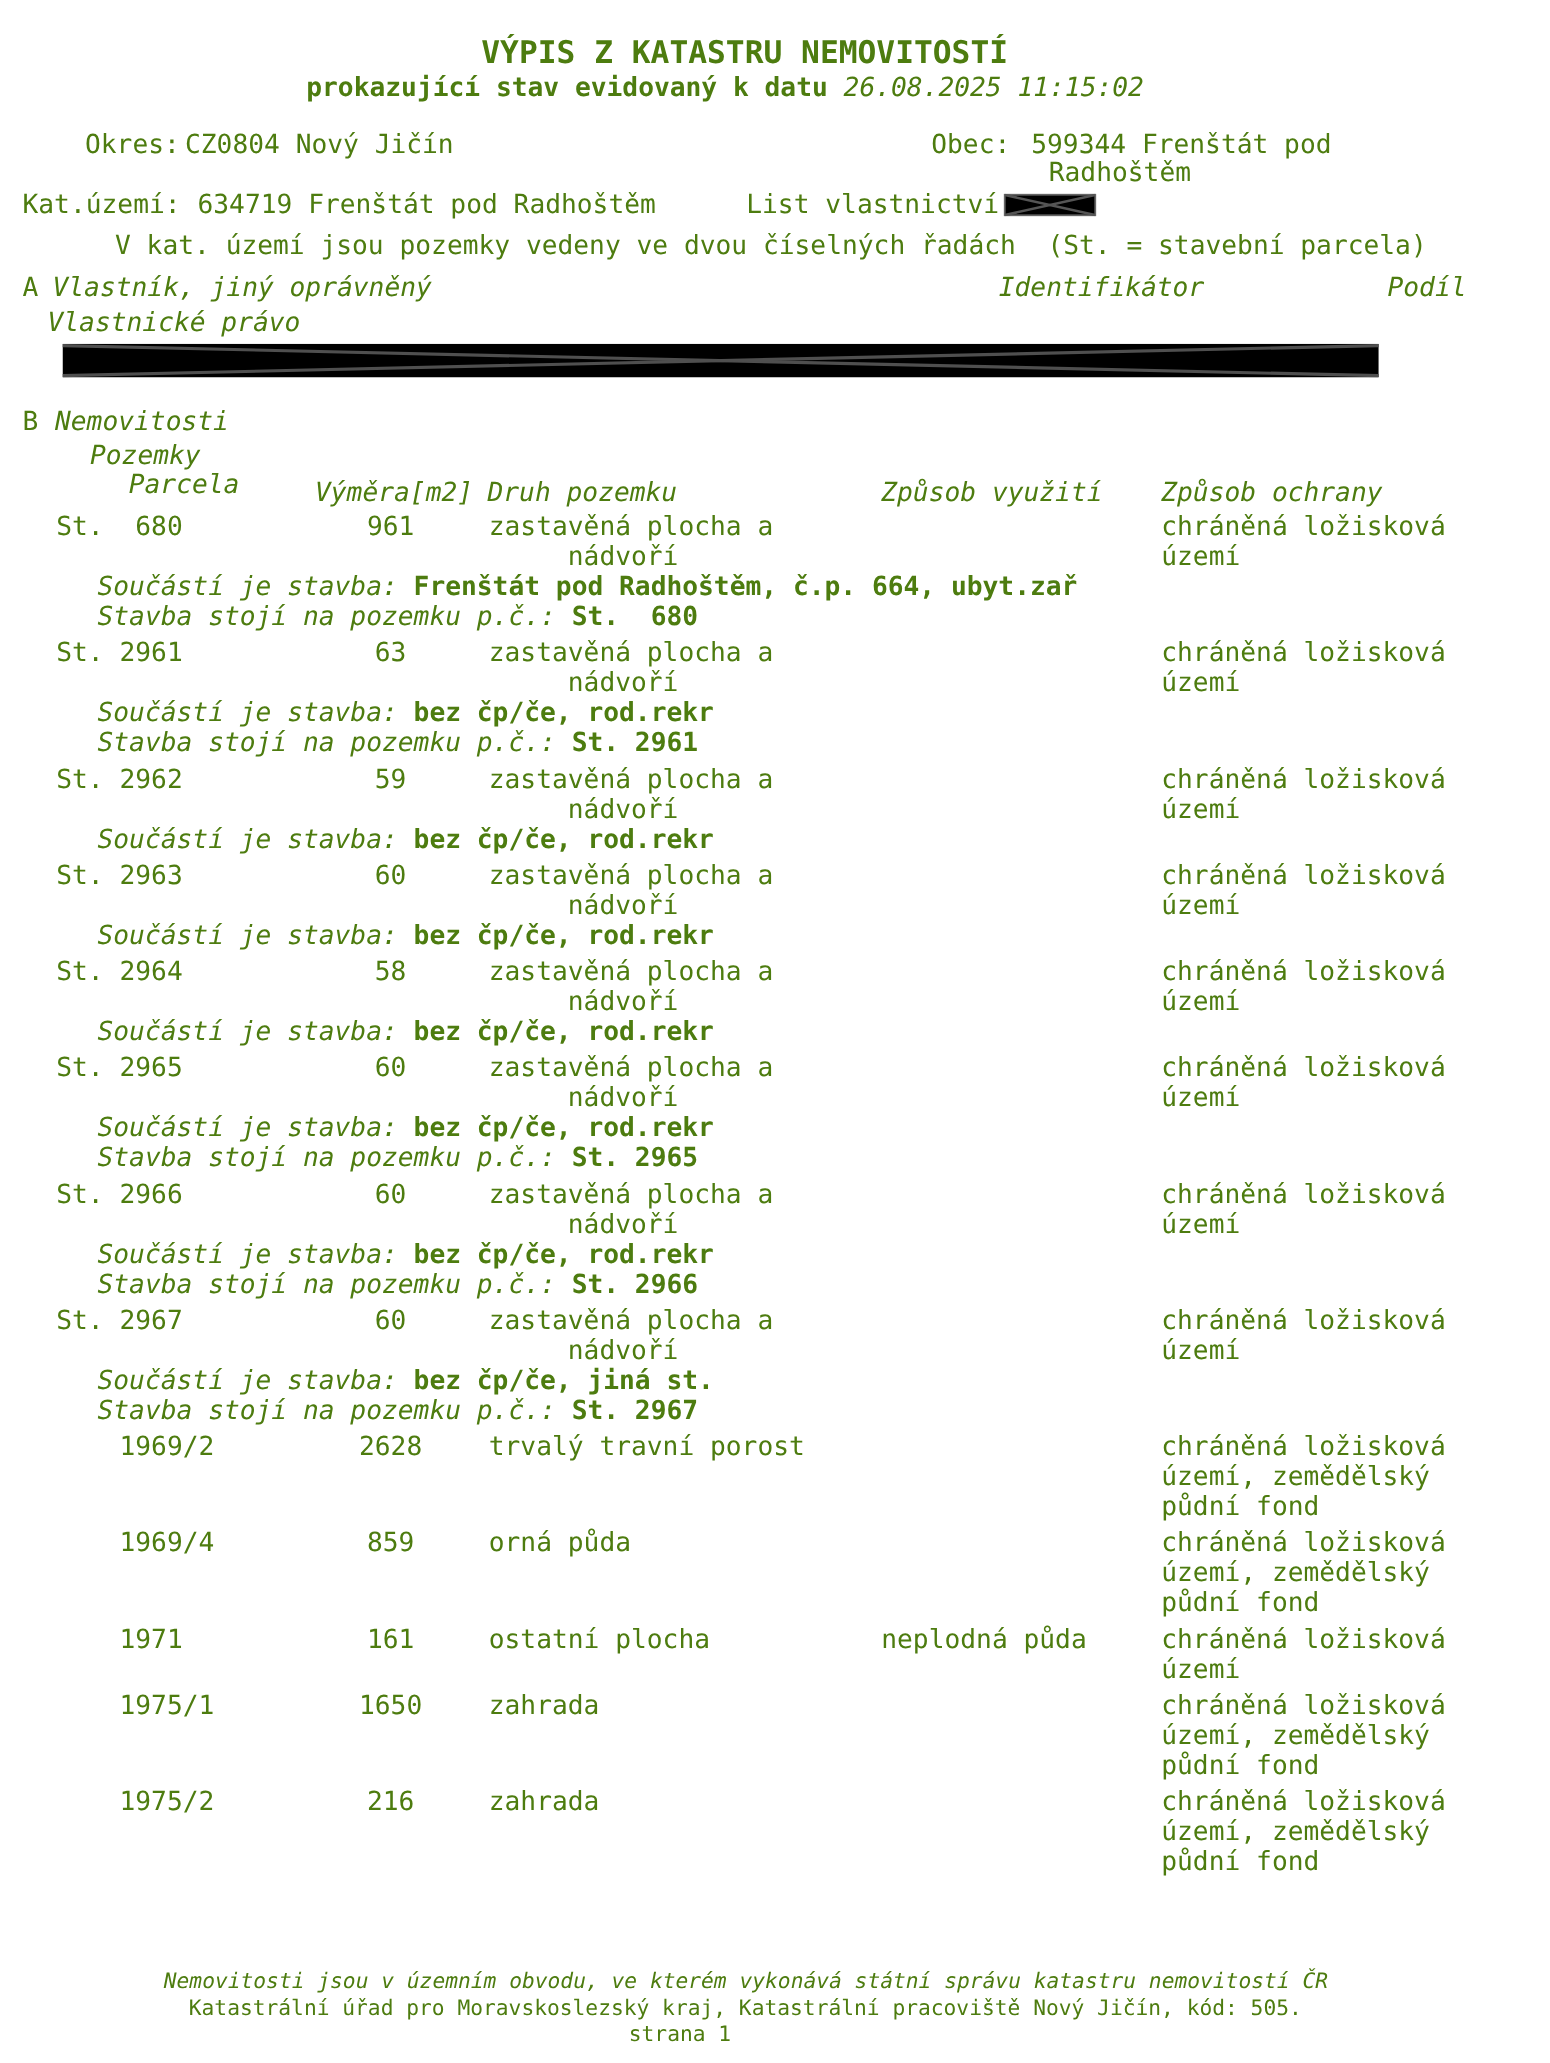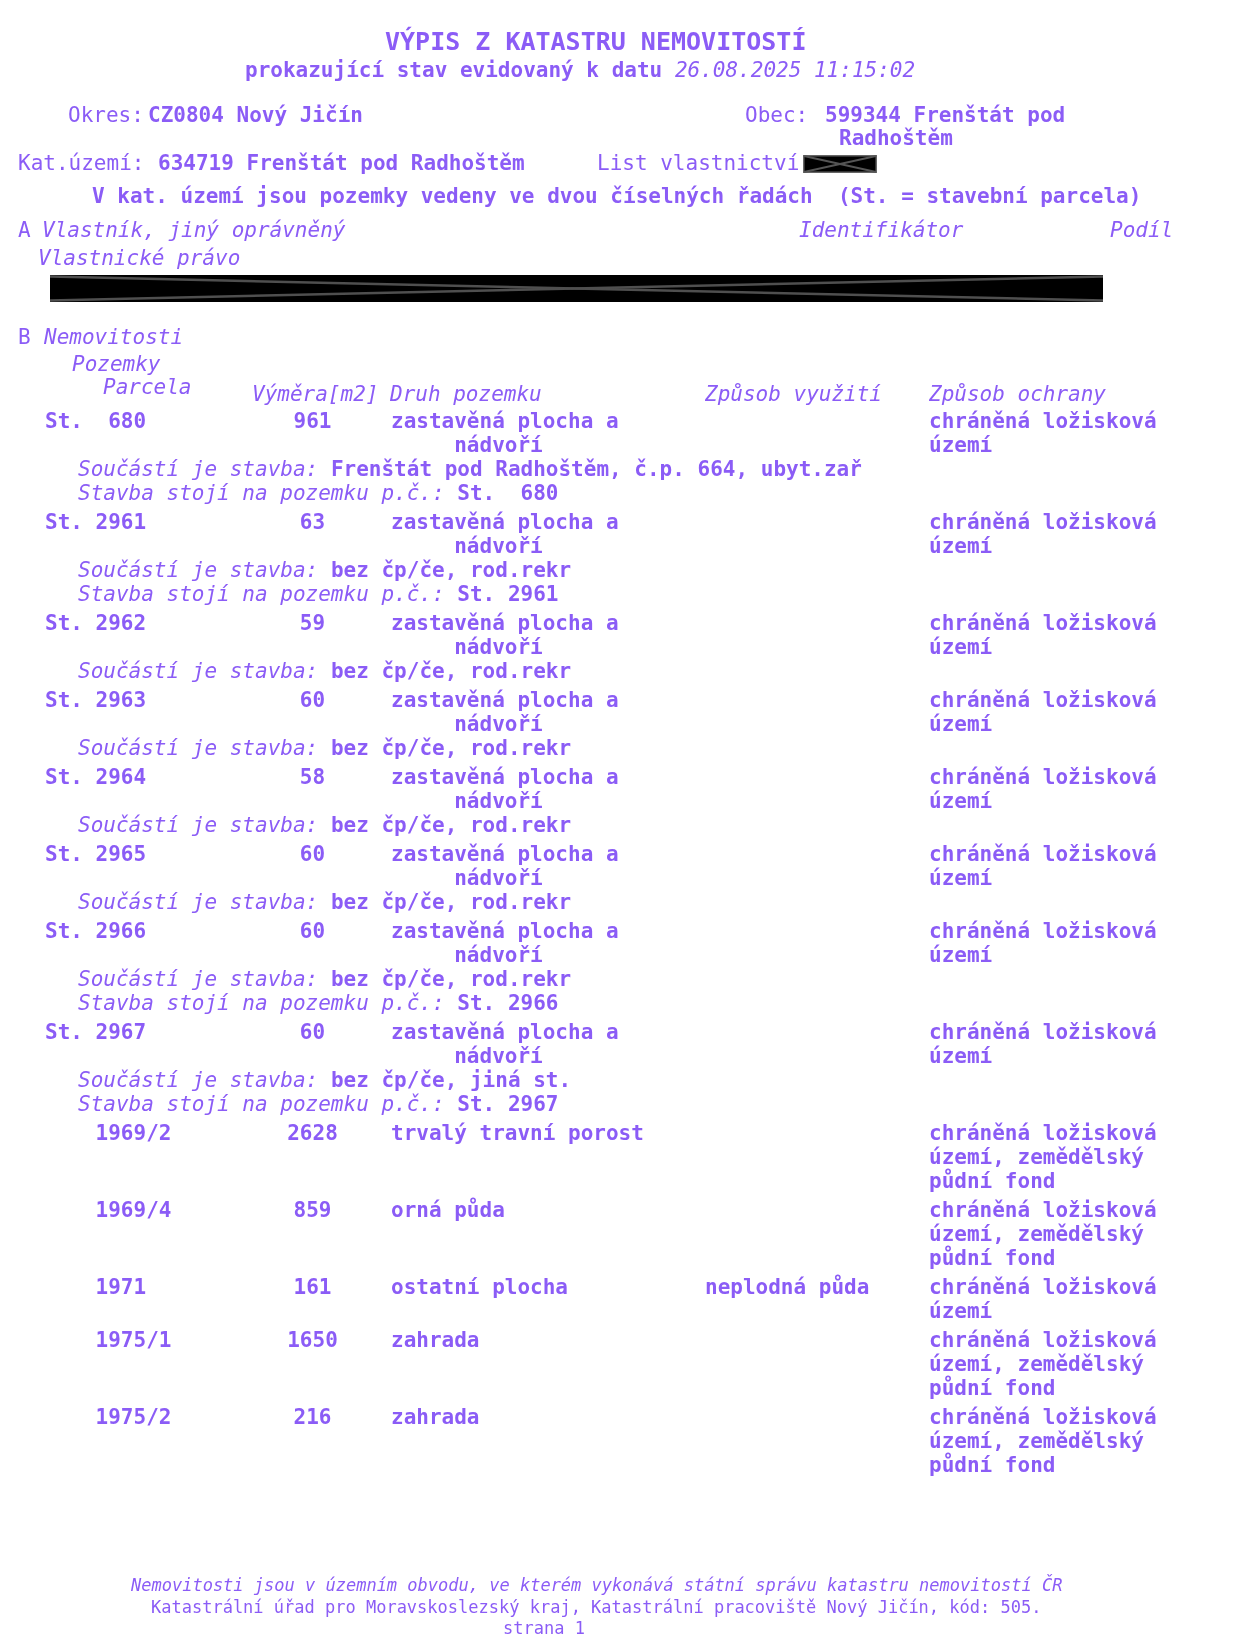--- a/index.html
+++ b/index.html
@@ -1,25 +1,25 @@
 <!DOCTYPE html>
 <html><head>
 <meta charset="utf-8">
 <style>
   html,body{margin:0;padding:0;background:#fff;}
   .page{
     position:relative;
     width:1240px;height:1650px;
-    background:#ffffff;color:#8b5cf6;
+    background:#ffffff;color:#4d7c0f;
     font-family:"DejaVu Sans Mono","Liberation Mono",monospace;
     font-size:21px;overflow:hidden;
   }
   .abs{position:absolute;line-height:24px;white-space:pre;}
   .title{font-size:25px;line-height:28px;font-weight:bold;}
-  .b{font-weight:bold;}
+  .b{font-weight:normal;}
   i{font-style:italic;}
   .rows{position:absolute;left:0;top:409px;width:1240px;}
   .block{margin-bottom:5px;}
   .line{position:relative;height:24px;}
   .cell{position:absolute;top:0;line-height:24px;white-space:pre;}
   .vym{width:121px;text-align:center;}
   .f17{font-size:17px;line-height:22px;}
   svg{display:block;}
 </style>
 </head>
@@ -151,20 +151,23 @@
           <span class="cell b vym" style="left:252px">60</span>
           <span class="cell b " style="left:391px">zastavěná plocha a
      nádvoří</span>
           <span class="cell b " style="left:929px">chráněná ložisková
 území</span>
         </div>
         <div class="line"></div>
         <div class="line">
           <span class="cell" style="left:78px"><i>Součástí je stavba:</i> <b>bez čp/če, rod.rekr</b></span>
         </div>
+        <div class="line">
+          <span class="cell" style="left:78px"><i>Stavba stojí na pozemku p.č.:</i> <b>St. 2965</b></span>
+        </div>
       </div>
       <div class="block">
         <div class="line">
           <span class="cell b " style="left:45px">St. 2966</span>
           <span class="cell b vym" style="left:252px">60</span>
           <span class="cell b " style="left:391px">zastavěná plocha a
      nádvoří</span>
           <span class="cell b " style="left:929px">chráněná ložisková
 území</span>
         </div>

